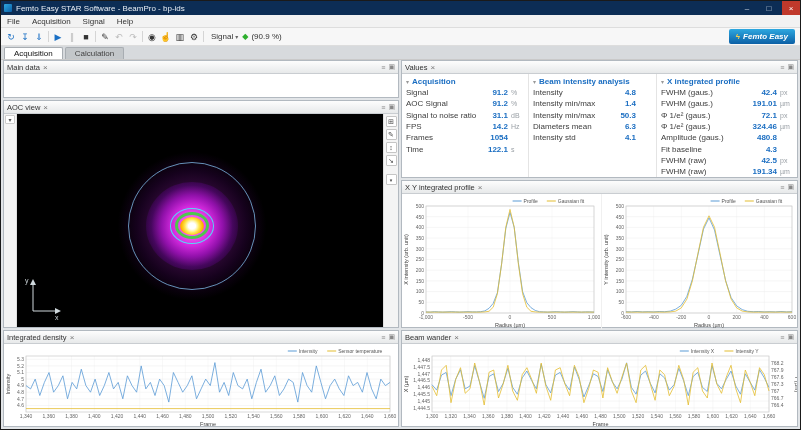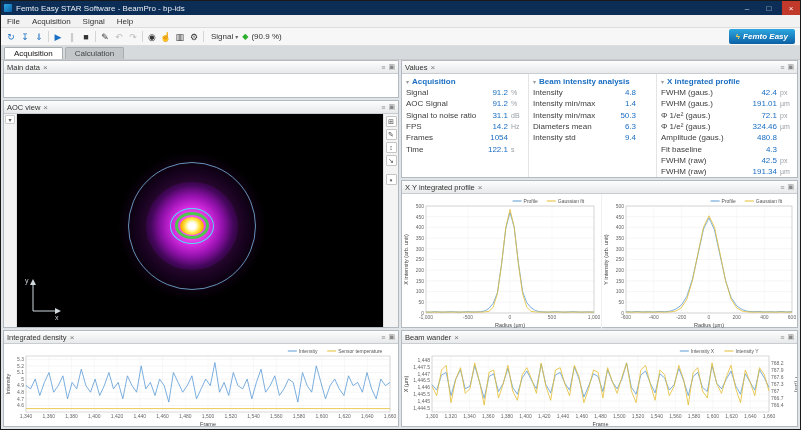--- a/index.html
+++ b/index.html
@@ -64,21 +64,21 @@
   .axes{position:absolute;left:6px;bottom:6px}
   
   #values-body{display:flex;height:103px}
   .vcol{border-left:1px solid #e4e4e4;padding-top:1px}
   .vcol:first-child{border-left:none}
   .vcol:nth-child(1){width:126px}.vcol:nth-child(2){width:128px}.vcol:nth-child(3){width:141px}
   .vhead{display:flex;align-items:center;gap:3px;height:12px;padding:0 4px;font-size:8px;font-weight:bold;color:#1b6ec2}
   .vcaret{color:#999;font-size:6px;font-weight:normal}
   .vrow{display:flex;align-items:center;height:11.3px;padding:0 4px;font-size:8px}
   .vlabel{flex:1;color:#3c3c3c}
-  .vval{color:#1b6ec2;font-weight:normal}
+  .vval{color:#1b6ec2;font-weight:bold}
   .vunit{width:16px;padding-left:3px;color:#9aa0a6;font-size:7px}
   
   .pbody{position:relative}
   .chart{position:absolute}
   #c-xprofile{left:0;top:0;width:198px;height:135px}
   #c-yprofile{left:199px;top:0;width:197px;height:135px;border-left:1px solid #f0f0f0}
   #c-density{left:0;top:0;width:394px;height:84px}
   #c-wander{left:0;top:0;width:395px;height:84px}
   svg text{font-family:"Liberation Sans",sans-serif}
 </style>
@@ -327,21 +327,21 @@
               <span class="vval">50.3</span>
               <span class="vunit"></span>
             </div>
             <div class="vrow">
               <span class="vlabel">Diameters mean</span>
               <span class="vval">6.3</span>
               <span class="vunit"></span>
             </div>
             <div class="vrow">
               <span class="vlabel">Intensity std</span>
-              <span class="vval">9.4</span>
+              <span class="vval">4.1</span>
               <span class="vunit"></span>
             </div>
           </div>
           <div class="vcol">
             <div class="vhead">
               <span class="vcaret">▾</span>
               <span>X integrated profile</span>
             </div>
             <div class="vrow">
               <span class="vlabel">FWHM (gaus.)</span>

